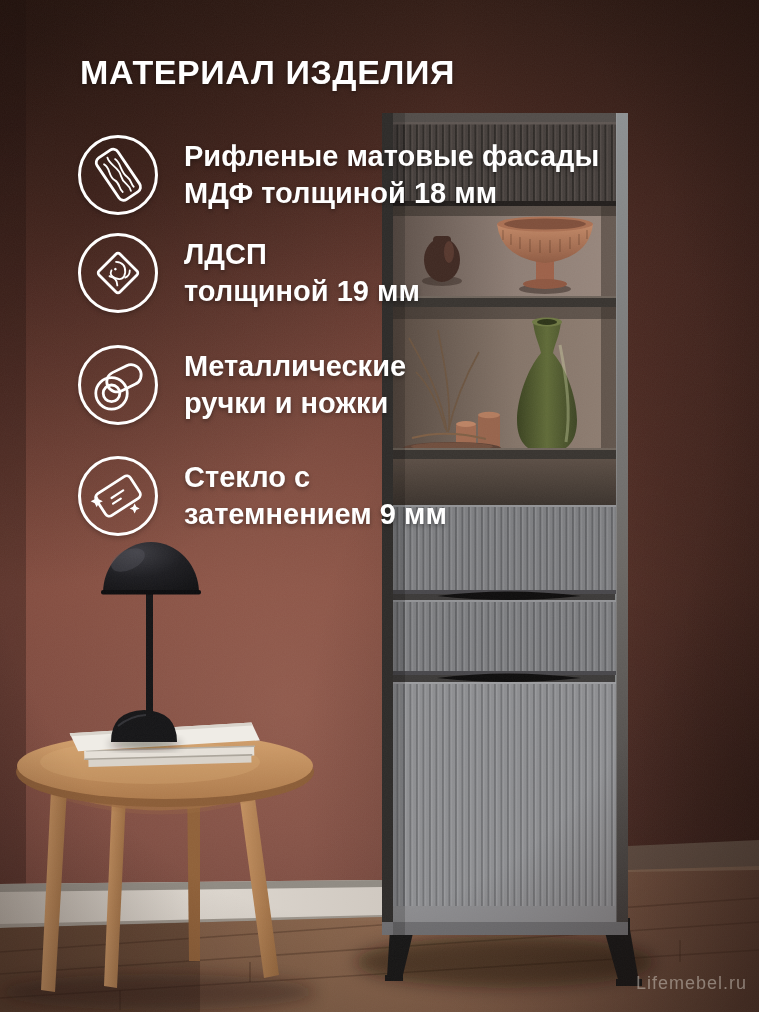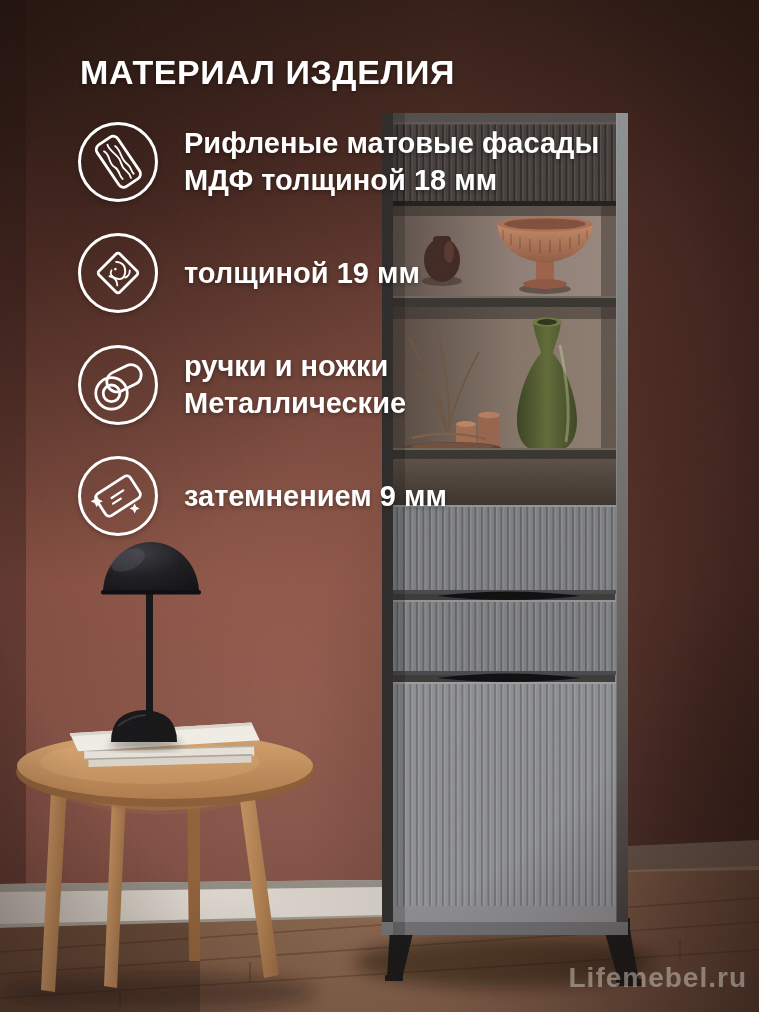--- a/index.html
+++ b/index.html
@@ -11,34 +11,34 @@
   .scene-svg{position:absolute;inset:0;display:block;}
   .overlay{position:absolute;inset:0;z-index:5;}
   .page-title{
     position:absolute;left:80px;top:53px;
     font-size:34px;font-weight:800;color:#ffffff;letter-spacing:.6px;
     text-shadow:0 2px 4px rgba(0,0,0,.35);white-space:nowrap;
   }
   .feature{
     position:absolute;left:78px;display:flex;align-items:center;gap:26px;height:82px;
   }
-  .f1{top:121px}.f2{top:232px}.f3{top:344px}.f4{top:455px}
+  .f1{top:134px}.f2{top:232px}.f3{top:344px}.f4{top:455px}
   .icon-circle{
     width:80px;height:80px;border:3px solid #ffffff;border-radius:50%;
     box-sizing:border-box;flex:0 0 auto;position:relative;
     box-shadow:0 2px 5px rgba(0,0,0,.25);
   }
   .icon-circle svg{position:absolute;inset:0;}
   .feature-text{
     color:#ffffff;font-size:29px;font-weight:800;line-height:37px;
     text-shadow:0 2px 4px rgba(0,0,0,.35);white-space:nowrap;
   }
   .watermark{
     position:absolute;right:12px;bottom:18px;z-index:6;
-    font-size:28px;font-weight:700;color:#d8d2c9;opacity:.48;letter-spacing:1px;
+    font-size:18px;font-weight:400;color:#d8d2c9;opacity:.48;letter-spacing:1px;
   }
 </style>
 </head>
 <body>
 
 <div class="stage">
 
   <svg class="scene-svg" width="759" height="1012" viewBox="0 0 759 1012" aria-hidden="true">
     <defs>
       <linearGradient id="wallG" x1="0" y1="0" x2="0" y2="1">
@@ -367,55 +367,57 @@
             <g stroke-width="2">
               <path d="M30,33 q8,-7 15,1 q6,8 -3,12 q-7,3 -9,-3"></path>
               <path d="M36,49 q7,-5 13,1"></path>
               <path d="M47,29 q4,4 2,9"></path>
             </g>
             <circle cx="35" cy="39" r="1.4" fill="#ffffff" stroke="none"></circle>
           </g>
         </svg>
       </div>
       <div class="feature-text">
+        <div>ЛДСП</div>
         <div>толщиной 19 мм</div>
       </div>
     </div>
 
     <div class="feature f3">
       <div class="icon-circle">
         <svg viewBox="0 0 80 80" fill="none" stroke="#ffffff" stroke-width="3" stroke-linecap="round" stroke-linejoin="round">
           <g transform="rotate(-26 46 33)">
             <rect x="27" y="22" width="39" height="22" rx="11"></rect>
           </g>
           <circle cx="33" cy="49" r="17"></circle>
           <circle cx="33" cy="49" r="9"></circle>
         </svg>
       </div>
       <div class="feature-text">
+        <div>Металлические</div>
         <div>ручки и ножки</div>
-        <div>Металлические</div>
       </div>
     </div>
 
     <div class="feature f4">
       <div class="icon-circle">
         <svg viewBox="0 0 80 80" fill="none" stroke="#ffffff" stroke-width="3" stroke-linecap="round" stroke-linejoin="round">
           <g transform="rotate(-33 40 40)">
             <rect x="18" y="26" width="44" height="28" rx="5"></rect>
             <g stroke-width="2.4">
               <path d="M33,38 h15"></path>
               <path d="M31,44 h10"></path>
             </g>
           </g>
           <path d="M17,39 l2.2,4.4 4.4,2.2 -4.4,2.2 -2.2,4.4 -2.2,-4.4 -4.4,-2.2 4.4,-2.2 z" fill="#ffffff" stroke="none"></path>
           <path d="M58,48 l1.8,3.6 3.6,1.8 -3.6,1.8 -1.8,3.6 -1.8,-3.6 -3.6,-1.8 3.6,-1.8 z" fill="#ffffff" stroke="none"></path>
         </svg>
       </div>
       <div class="feature-text">
+        <div>Стекло с</div>
         <div>затемнением 9 мм</div>
       </div>
     </div>
 
   </div>
 
   <div class="watermark">Lifemebel.ru</div>
 </div>
 
 </body></html>

